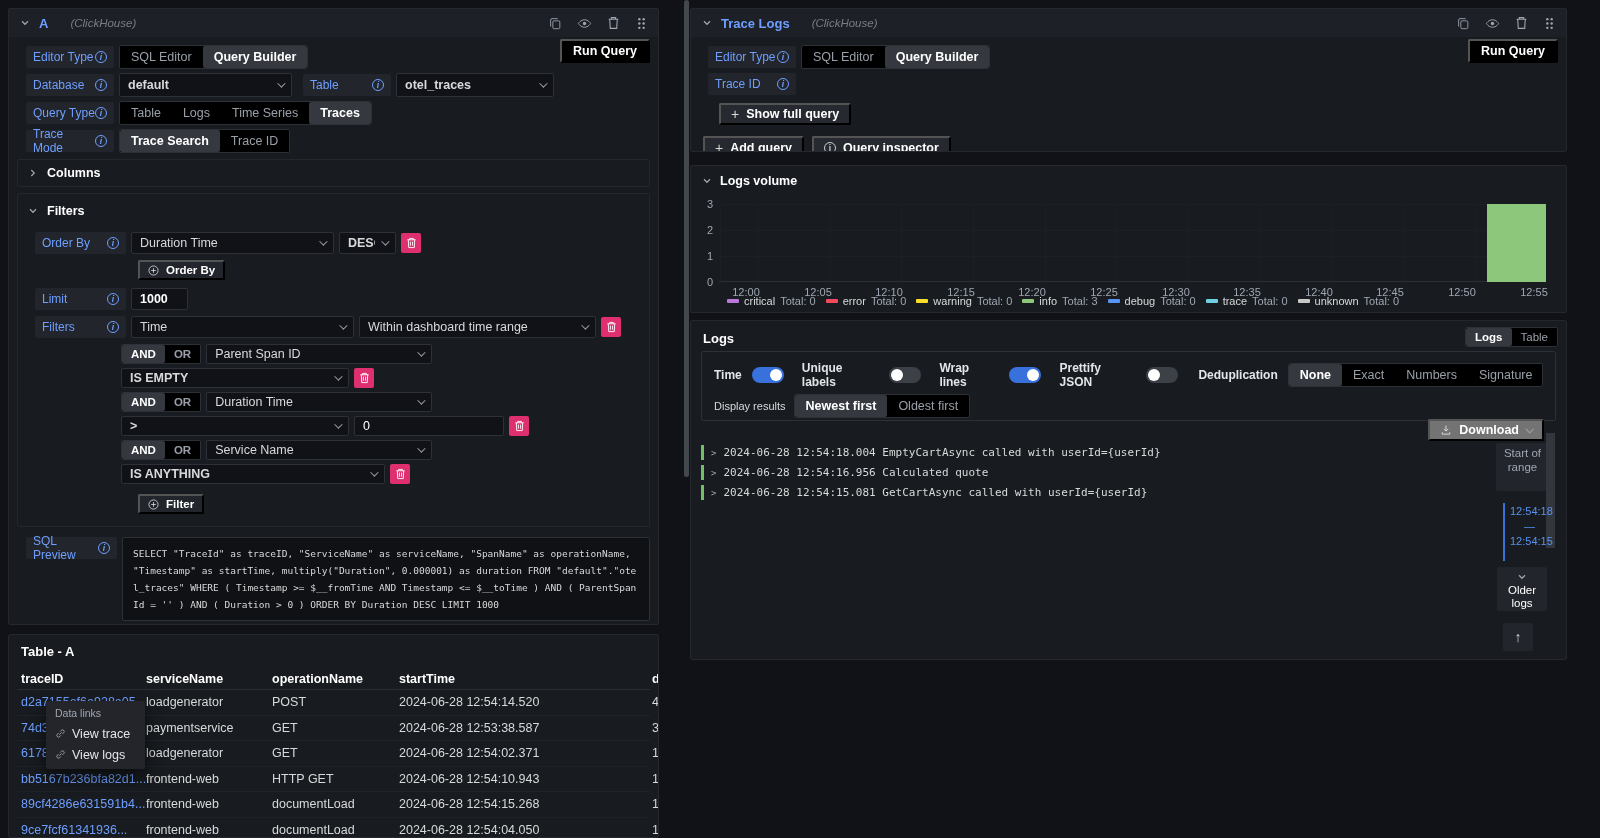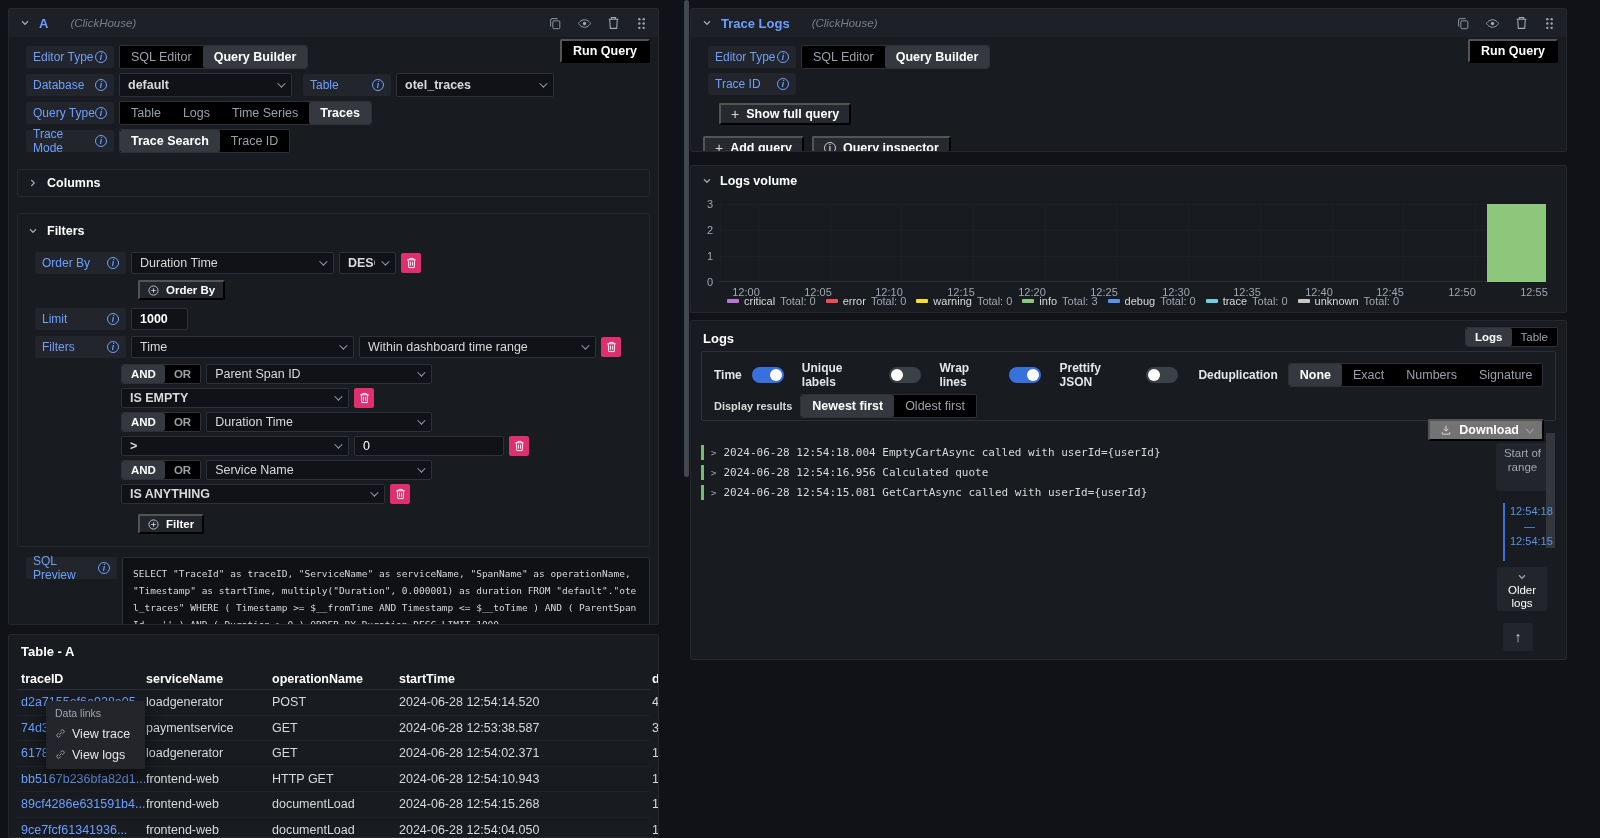--- a/index.html
+++ b/index.html
@@ -34,21 +34,21 @@
   .input{display:flex;align-items:center;height:22px;background:#111217;border:1px solid #2d3137;border-radius:2px;
          padding:0 8px;color:#fff}
   .trash{width:20px;height:20px;background:#de2f6f;border:none;border-radius:2px;display:flex;align-items:center;
          justify-content:center;flex:none;cursor:pointer}
   .btn1{display:inline-flex;align-items:center;height:24px;padding:0 11px;background:#000000;border-radius:2px;
         color:#fff;font-weight:700;font-size:12.5px;cursor:pointer;white-space:nowrap}
   .btn2{display:inline-flex;align-items:center;gap:7px;height:24px;padding:0 10px;background:#26292f;
         border-radius:2px;color:#fff;font-weight:700;font-size:12.5px;cursor:pointer;white-space:nowrap}
   .btn2.sm{height:20px;font-size:11.5px;padding:0 8px;background:#22252b}
   .plus{font-weight:400;font-size:14px;color:#d8d9da}
-  .sbox{border:1px solid #25272c;border-radius:2px;margin:16px 8px 0 8px}
+  .sbox{border:1px solid #25272c;border-radius:2px;margin:6px 8px 0 8px}
   .sechead{display:flex;align-items:center;gap:8px;height:26px;padding:0 9px;font-weight:700;font-size:12.5px;color:#fff}
   .indent{margin-left:103px}
   .sql{flex:1;background:#101114;border:1px solid #2d3137;border-radius:2px;padding:7px 10px;
        font-family:"DejaVu Sans Mono",monospace;font-size:9.5px;line-height:17px;color:#d8d9da;
        word-break:break-all;white-space:pre-wrap}
   
   .tbl-hdr,.tbl-row{display:grid;grid-template-columns:125px 126px 127px 253px 1fr;align-items:center;
        height:25.5px;border-bottom:1px solid #1f2227;padding:0 4px}
   .tbl-hdr{font-weight:700;color:#fff;border-bottom:1px solid #2a2d33;height:21px}
   .tbl-row .dur,.tbl-hdr .dur{text-align:right;padding-right:2px}
@@ -567,21 +567,21 @@
       <span class="tgl"></span>
       <span class="ctrl-lbl" style="margin-left:10px">Deduplication</span>
       <div class="seg">
         <span class="opt sel">None</span>
         <span class="opt">Exact</span>
         <span class="opt">Numbers</span>
         <span class="opt">Signature</span>
       </div>
     </div>
     <div style="display:flex;align-items:center;gap:8px;margin-top:5px">
-      <span style="font-size:11px;font-weight:700;color:#d8d9da">Display results</span>
+      <span style="font-size:11px;font-weight:400;color:#d8d9da">Display results</span>
       <div class="seg">
         <span class="opt sel">Newest first</span>
         <span class="opt">Oldest first</span>
       </div>
     </div>
   </div>
 
   <button class="btn2" style="position:absolute;right:22px;top:98px;height:22px;background:#737373">
     <svg width="12" height="12" viewBox="0 0 16 16">
         <path d="M8 2v7M5 6.5L8 9.5l3-3" stroke="#d8d9da" fill="none" stroke-width="1.3"></path>

